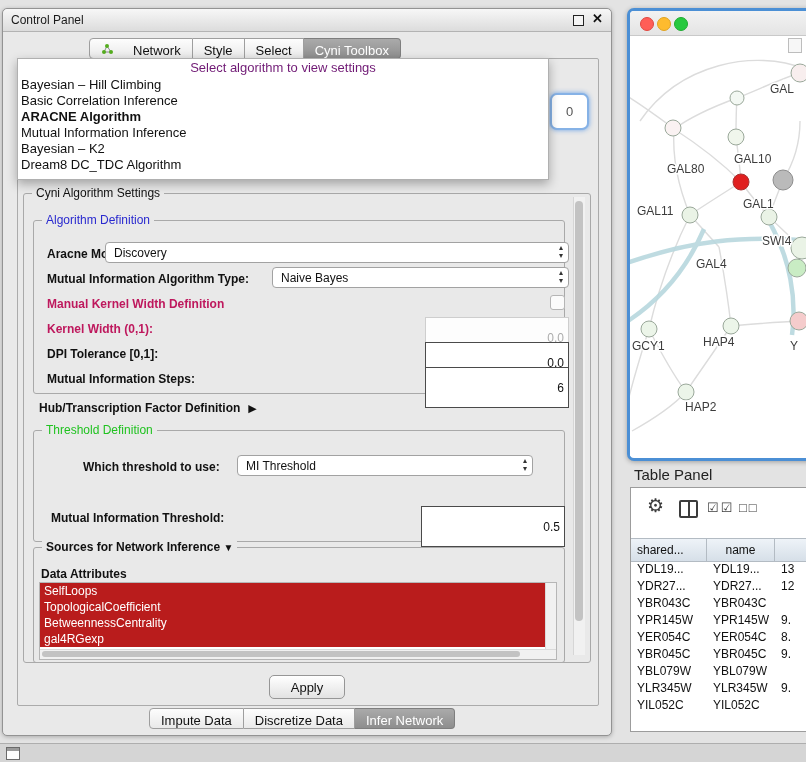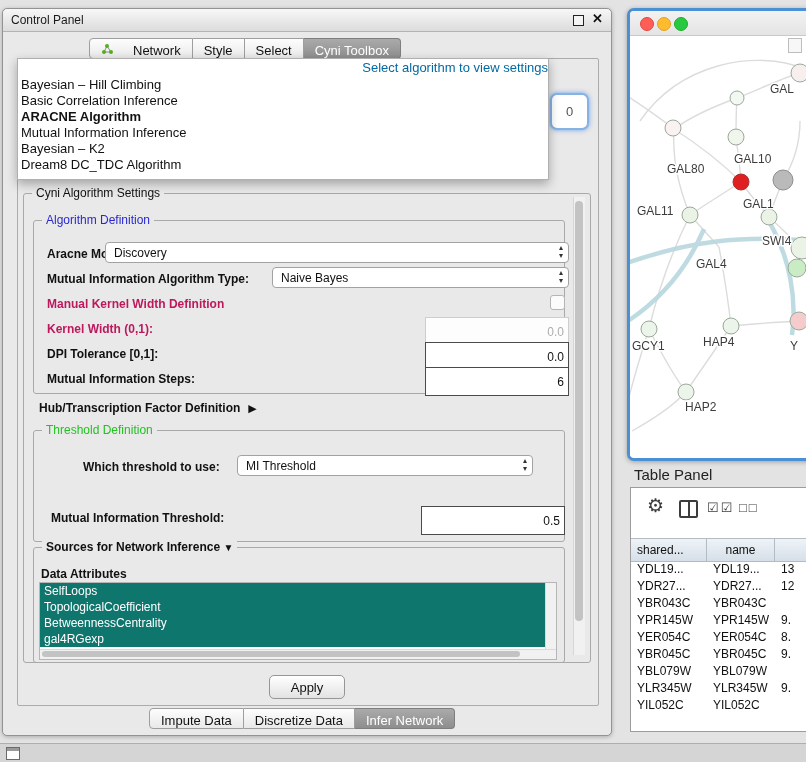--- a/index.html
+++ b/index.html
@@ -23,49 +23,49 @@
     background:linear-gradient(#fdfdfd,#e9e9e9);border:1px solid #9e9e9e;border-left:none;color:#111;cursor:default;}
   .tab:first-child{border-left:1px solid #9e9e9e;border-radius:4px 0 0 4px;}
   .tab:last-child{border-radius:0 4px 4px 0;}
   .tab.active{background:linear-gradient(#aaaaaa,#8e8e8e);color:#fff;border-color:#7e7e7e;}
   
   #content-border{position:absolute;left:14px;top:49px;width:580px;height:646px;
     border:1px solid #ababab;border-radius:2px;z-index:1;}
   
   #alg-popup{position:absolute;left:14px;top:49px;width:530px;height:120px;background:#fff;
     border:1px solid #b0b0b0;box-shadow:0 4px 10px rgba(0,0,0,.3);z-index:60;font-size:13px;}
-  #alg-popup .ph{height:18px;line-height:18px;text-align:right;color:#0369a1;}
+  #alg-popup .ph{height:18px;line-height:18px;text-align:center;color:#701a75;}
   #alg-popup .it{height:16px;line-height:16px;padding-left:3px;white-space:nowrap;}
   
   #spinner{position:absolute;left:547px;top:84px;width:35px;height:33px;background:#fff;
     border:2px solid #86b2e6;border-radius:7px;box-shadow:0 0 5px rgba(95,155,230,.9);
     font-size:13px;color:#555;display:flex;align-items:center;justify-content:center;z-index:4;}
   
   .grp{position:absolute;border:1px solid #a9a9a9;border-radius:3px;z-index:2;}
   .legend{position:absolute;top:-8px;left:8px;background:#e9e9e9;padding:0 4px;
     font-size:12px;line-height:15px;white-space:nowrap;}
   .leg-blue{color:#2929cf;}
   .leg-green{color:#1fc21f;}
   
   .combo{position:absolute;background:#fff;border:1px solid #a2a2a2;border-radius:4px;
     font-size:12px;display:flex;align-items:center;padding:0 22px 0 8px;z-index:3;}
   .combo .arrows{position:absolute;right:5px;top:1px;display:flex;flex-direction:column;
     font-size:8px;line-height:8px;color:#333;}
   
   .tfield{position:absolute;border:1px solid #4a4a4a;background:#fff;height:19px;
-    font:12px "Liberation Sans",sans-serif;text-align:right;padding:4px 4px;box-sizing:content-box;z-index:3;color:#111;}
+    font:12px "Liberation Sans",sans-serif;text-align:right;padding:10px 4px;box-sizing:content-box;z-index:3;color:#111;}
   .tfield:disabled{border-color:#cecece;color:#adadad;background:#fdfdfd;}
   .checkbox{position:absolute;width:13px;height:13px;background:#fbfbfb;border:1px solid #b5b5b5;border-radius:3px;z-index:3;}
   
   .sb-track{position:absolute;background:#f1f1f1;border-left:1px solid #d6d6d6;z-index:3;}
   .sb-thumb{position:absolute;background:#c3c3c3;border-radius:4px;}
   
   #attr-list{position:absolute;left:36px;top:573px;width:516px;height:76px;background:#fff;
     border:1px solid #b6b6b6;z-index:3;overflow:hidden;}
-  .lst-item{height:16px;line-height:16px;background:#0f766e;color:#fff;font-size:12px;
+  .lst-item{height:16px;line-height:16px;background:#b91c1c;color:#fff;font-size:12px;
     padding-left:4px;width:calc(100% - 14px);white-space:nowrap;}
   #attr-vsb{position:absolute;right:0;top:0;width:10px;height:calc(100% - 9px);background:#f1f1f1;border-left:1px solid #dadada;}
   #attr-hsb{position:absolute;left:0;bottom:0;width:100%;height:9px;background:#f1f1f1;border-top:1px solid #dadada;}
   #attr-hthumb{position:absolute;left:2px;top:1px;height:6px;width:478px;background:#c3c3c3;border-radius:3px;}
   
   #apply-btn{position:absolute;left:266px;top:666px;width:74px;height:22px;
     background:linear-gradient(#ffffff,#e2e2e2);border:1px solid #969696;border-radius:5px;
     font-size:13px;display:flex;align-items:center;justify-content:center;z-index:3;}
   
   #hub-row{position:absolute;left:36px;top:392px;font-size:12px;font-weight:bold;z-index:3;display:flex;align-items:center;gap:8px;}

